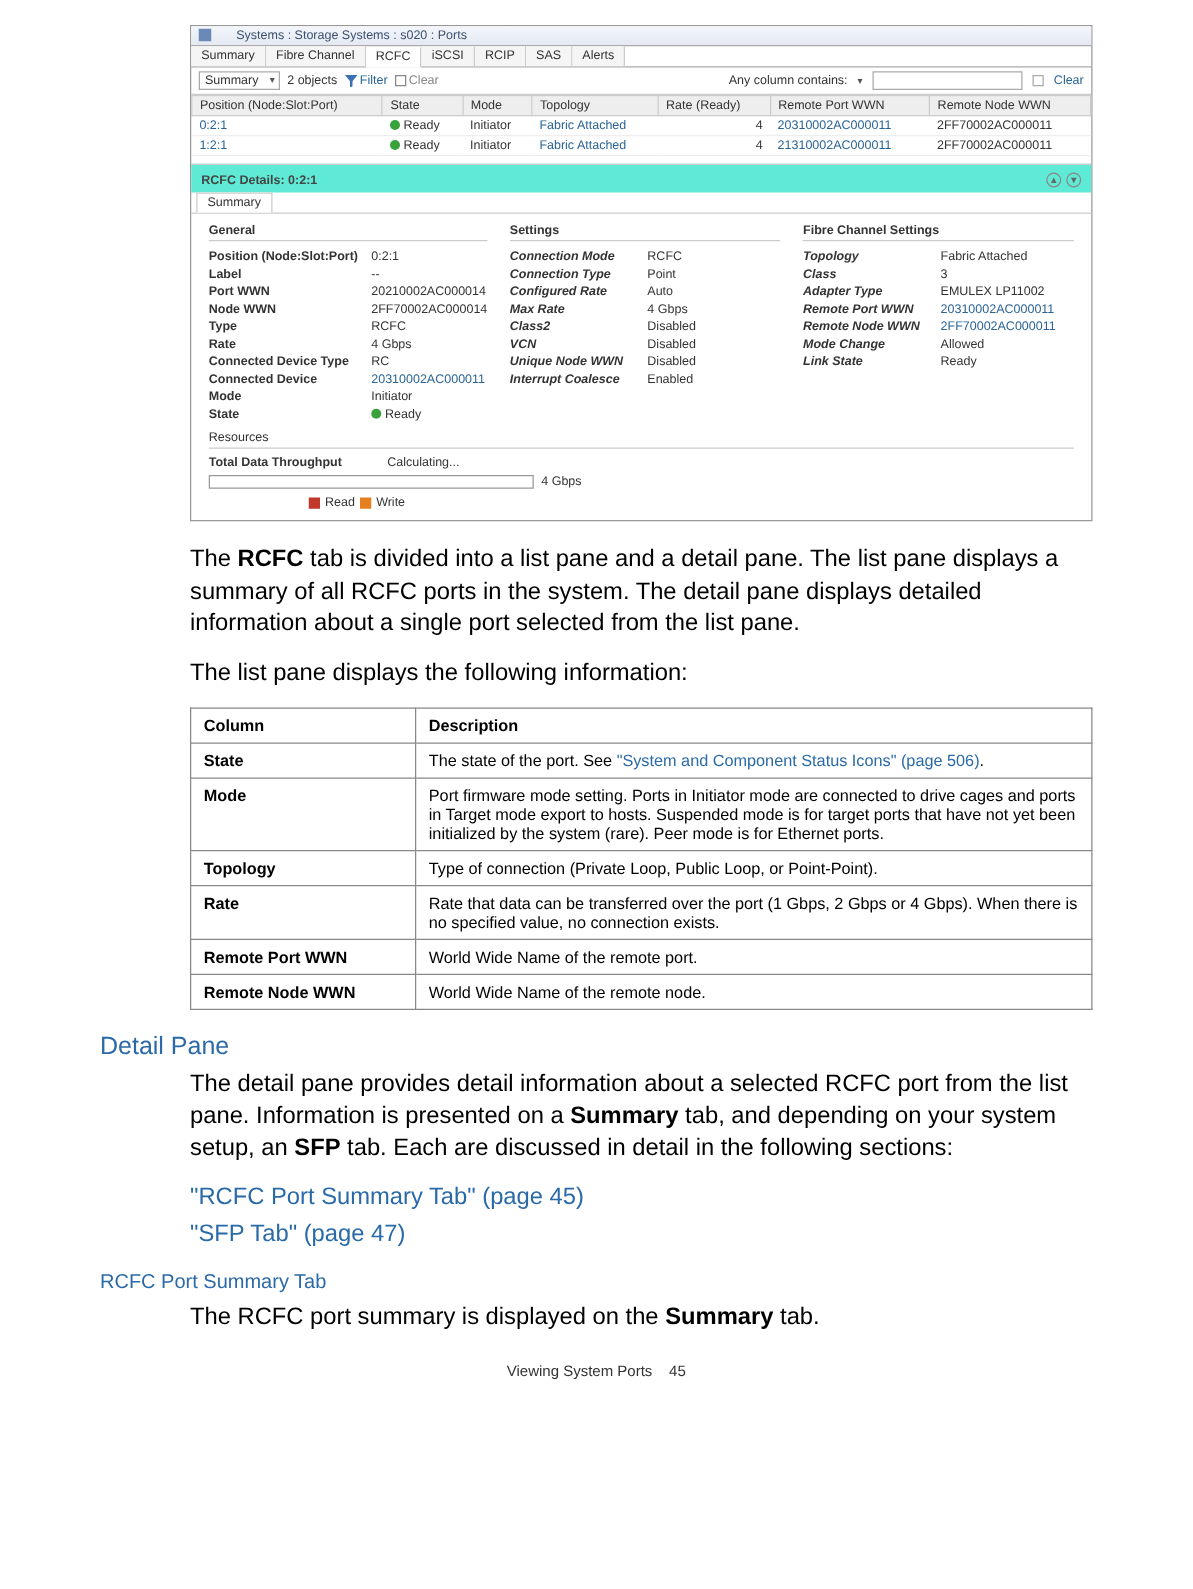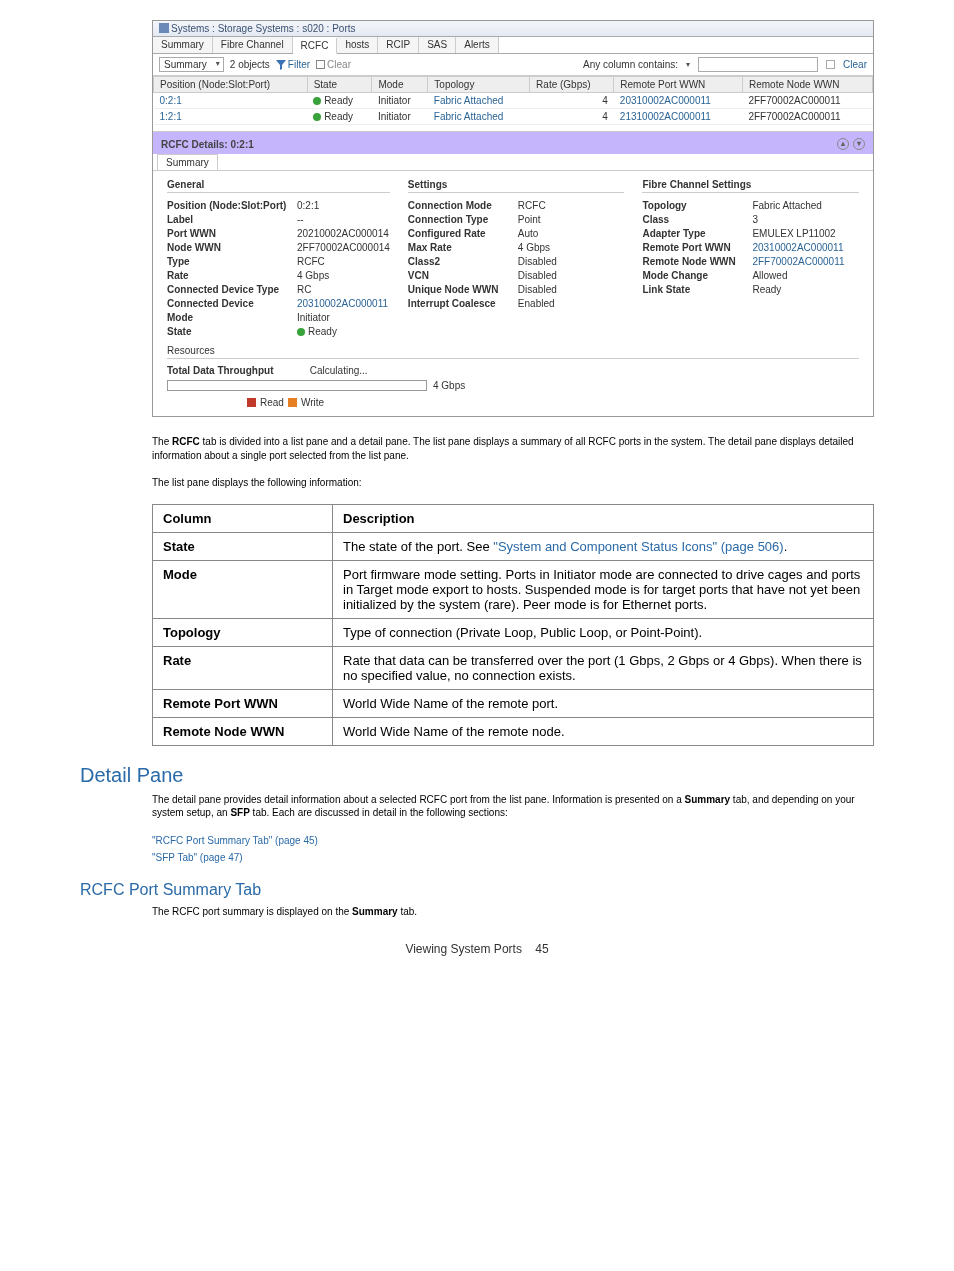--- a/index.html
+++ b/index.html
@@ -1,20 +1,20 @@
 <!DOCTYPE html>
 <html><head>
 <meta charset="utf-8">
 <style>
   * { box-sizing: border-box; margin: 0; padding: 0; }
   body { font-family: Arial, Helvetica, sans-serif; font-size: 12px; color: #000; background: #fff; padding: 0; width: 954px; }
   .page { padding: 0 80px 20px 80px; }
   .screenshot-wrap { margin: 20px 0 18px 0; padding: 0; }
   .app-window { border: 1px solid #999; background: #fff; font-size: 10px; color: #333; }
-  .titlebar { background: linear-gradient(#f4f6fb,#e4e9f2); border-bottom: 1px solid #aaa; padding: 2px 6px; color: #3b5170; font-size: 10px; display: flex; align-items: flex-start; gap:2px; }
+  .titlebar { background: linear-gradient(#f4f6fb,#e4e9f2); border-bottom: 1px solid #aaa; padding: 2px 6px; color: #3b5170; font-size: 10px; display: flex; align-items: flex-start; gap:20px; }
   .tb-icon { width:10px; height:10px; background:#6a88b8; display:inline-block; }
   .maintabs { display:flex; border-bottom:1px solid #aaa; font-size:10px; }
   .maintabs .mtab { padding:2px 8px; border-right:1px solid #ccc; cursor:pointer; background:#f5f5f5; }
   .maintabs .mtab.active { background:#fff; border-bottom:1px solid #fff; position:relative; top:1px; }
   .toolbar { display:flex; align-items:center; padding:3px 6px; gap:6px; border-bottom:1px solid #ccc; font-size:10px; }
   .toolbar .dropdown { border:1px solid #aaa; padding:1px 16px 1px 4px; background:#fff; position:relative; cursor:pointer; }
   .toolbar .dropdown:after { content:"▾"; position:absolute; right:3px; top:1px; color:#555; font-size:8px; }
   .toolbar .objs { color:#333; }
   .toolbar .filt { color:#2a6496; cursor:pointer; display:flex; align-items:center; gap:2px; }
   .filt-icon { width:10px;height:10px; display:inline-block; }
@@ -22,46 +22,46 @@
   .toolbar .clr { color:#888; cursor:default; display:flex; align-items:center; gap:2px; }
   .square { width:9px;height:9px;border:1px solid #888; display:inline-block; }
   .toolbar .right { margin-left:auto; display:flex; align-items:center; gap:8px; }
   .toolbar input.search { width:120px; height:15px; border:1px solid #aaa; font-size:10px; padding:0 2px; }
   .toolbar .clearlink { color:#2a6496; cursor:pointer; }
   .list-table { width:100%; border-collapse:collapse; font-size:10px; }
   .list-table th { text-align:left; padding:2px 6px; background:#eee; border:1px solid #ccc; font-weight:normal; color:#333; }
   .list-table td { padding:2px 6px; border-bottom:1px solid #eee; color:#2a6496; vertical-align:top; }
   .list-table td.plain { color:#333; }
   .status-dot { width:8px;height:8px;border-radius:50%; background:#39a33b; display:inline-block; margin-right:3px; vertical-align:middle; }
-  .detail-title { font-weight:bold; background:#c4b5fd; padding:6px 8px 4px 8px; color:#444; display:flex; align-items:center; border-top:1px solid #ccc; margin-top:6px; }
+  .detail-title { font-weight:bold; background:#5eead4; padding:6px 8px 4px 8px; color:#444; display:flex; align-items:center; border-top:1px solid #ccc; margin-top:6px; }
   .detail-title .dicons { margin-left:auto; display:flex; gap:4px; }
   .dicons span { width:12px;height:12px;border:1px solid #888;border-radius:50%; display:inline-block; font-size:8px; line-height:10px; text-align:center; color:#666; cursor:pointer; }
   .subtabs { display:flex; border-bottom:1px solid #ccc; padding-left:4px; font-size:10px; }
   .subtabs .stab { padding:2px 8px; border:1px solid #ccc; border-bottom:none; background:#fff; cursor:pointer; }
   .detail-cols { display:flex; padding:8px 14px 4px 14px; gap:18px; }
   .dcol { flex:1; }
   .dcol h4 { font-size:10px; font-weight:bold; padding-bottom:2px; border-bottom:1px solid #ccc; margin-bottom:6px; color:#333; }
   .kvrow { display:flex; font-size:10px; line-height:14px; }
   .kvrow .k { font-weight:bold; width:130px; color:#333; }
-  .kvrow .k.thin { font-weight:bold; width:110px; }
+  .kvrow .k.thin { font-weight:bold; width:110px;font-style:italic; }
   .kvrow .v { color:#333; }
   .kvrow .vblue { color:#2a6496; }
   .resources { padding:2px 14px 8px 14px; }
   .resources h4 { font-size:10px; font-weight:normal; padding-bottom:2px; border-bottom:1px solid #ccc; margin-bottom:6px; }
   .thrurow { font-size:10px; margin-bottom:4px; }
   .thrurow .k { font-weight:bold; display:inline-block; width:140px; }
   .barwrap { display:flex; align-items:center; gap:6px; }
   .barouter { flex:0 0 260px; height:11px; border:1px solid #999; background:#fff; }
   .barlabel { font-size:10px; }
   .legend { margin-top:6px; font-size:10px; display:flex; align-items:center; gap:4px; }
   .legend .sw { width:9px;height:9px;display:inline-block; }
   .sw.red { background:#c0392b; }
   .sw.orange { background:#e67e22; }
 
-  .body-text { font-size: 10px; line-height: 1.35; margin: 0 0 14px 0; }
+  .body-text { font-size: 19px; line-height: 1.35; margin: 0 0 14px 0; }
   .indent { margin-left: 72px; }
   h2.section { color:#2a6aa8; font-weight:normal; font-size:20px; margin: 18px 0 6px 0; }
   h3.subsection { color:#2a6aa8; font-weight:normal; font-size:16px; margin: 16px 0 6px 0; }
   .linkish { color:#2a6aa8; text-decoration:none; cursor:pointer; }
   .page-footer { text-align:center; font-size:12px; color:#333; margin-top:24px; }
   .page-footer .pn { margin-left:10px; }
 
   table.doc-table { width: 100%; border-collapse: collapse; font-size: 13px; margin-top:4px; }
   table.doc-table th, table.doc-table td { border:1px solid #888; padding:6px 10px; text-align:left; vertical-align:top; }
   table.doc-table th { background:#fff; font-weight:bold; }
@@ -75,21 +75,21 @@
   <div class="screenshot-wrap indent">
     <div class="app-window">
       <div class="titlebar">
         <span class="tb-icon"></span>
         <span>Systems : Storage Systems : s020 : Ports</span>
       </div>
       <div class="maintabs">
         <div class="mtab">Summary</div>
         <div class="mtab">Fibre Channel</div>
         <div class="mtab active">RCFC</div>
-        <div class="mtab">hosts</div>
+        <div class="mtab">iSCSI</div>
         <div class="mtab">RCIP</div>
         <div class="mtab">SAS</div>
         <div class="mtab">Alerts</div>
       </div>
       <div class="toolbar">
         <div class="dropdown">Summary</div>
         <span class="objs">2 objects</span>
         <span class="filt">
           <span class="filt-icon"><svg viewBox="0 0 10 10">
                 <path d="M0 0 h10 L6 5 v4 l-2 1 v-5 z" fill="#3b72b5"></path>
@@ -108,21 +108,21 @@
           <span class="clearlink">Clear</span>
         </div>
       </div>
       <table class="list-table">
         <thead>
           <tr>
             <th>Position (Node:Slot:Port)</th>
             <th>State</th>
             <th>Mode</th>
             <th>Topology</th>
-            <th>Rate (Gbps)</th>
+            <th>Rate (Ready)</th>
             <th>Remote Port WWN</th>
             <th>Remote Node WWN</th>
           </tr>
         </thead>
         <tbody>
           <tr>
             <td>0:2:1</td>
             <td class="plain"><span class="status-dot"></span><span>Ready</span></td>
             <td class="plain">Initiator</td>
             <td>Fabric Attached</td>

